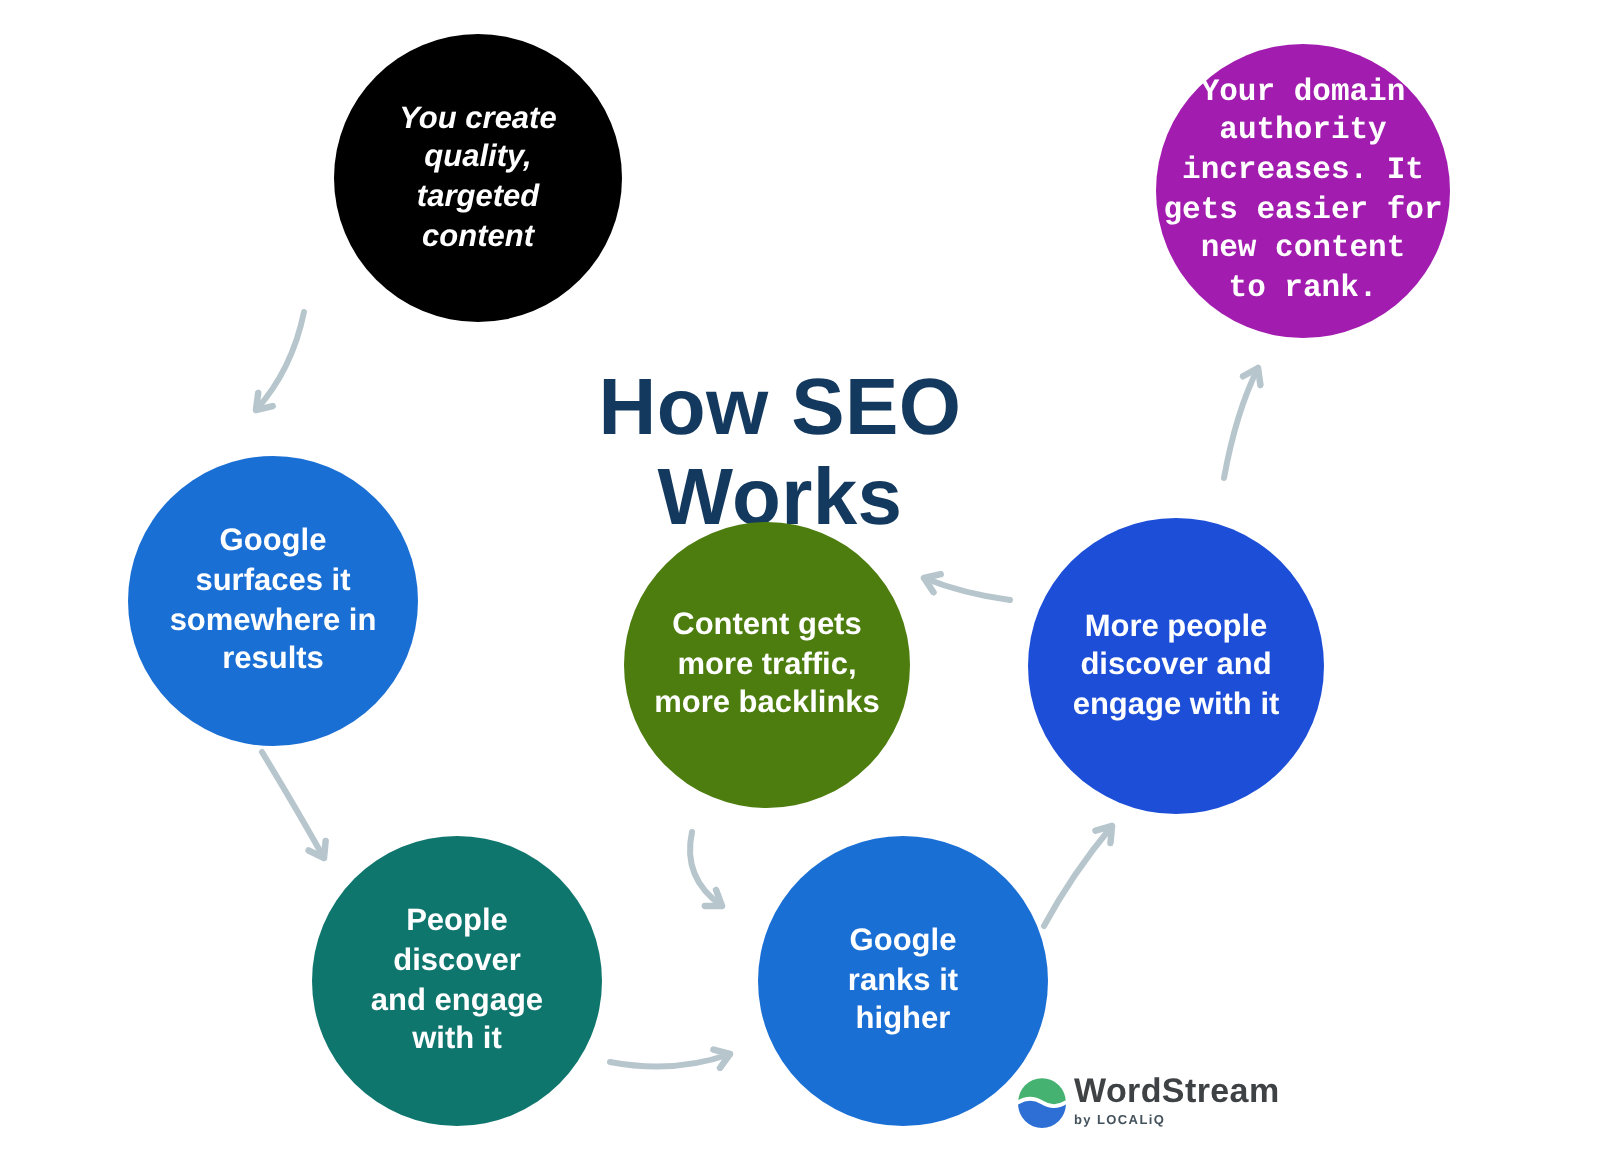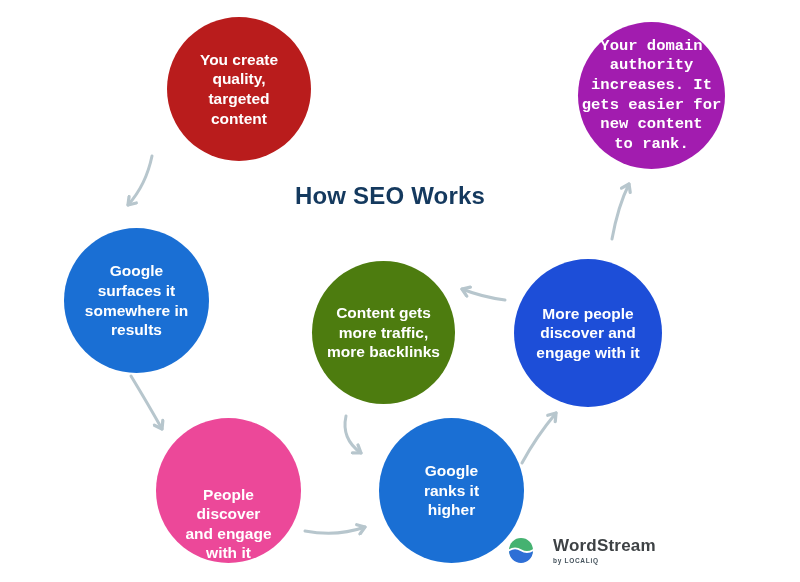--- a/index.html
+++ b/index.html
@@ -4,35 +4,35 @@
 <style>
   html,body{margin:0;padding:0;background:#ffffff;}
   .canvas{
     position:relative;width:800px;height:582px;background:#ffffff;overflow:hidden;
     font-family:"Liberation Sans","DejaVu Sans",sans-serif;
   }
   .arrows{position:absolute;left:0;top:0;width:800px;height:582px;}
   .arrows path{fill:none;stroke:#b7c6cd;stroke-width:3;stroke-linecap:round;}
   .title{
     position:absolute;left:248px;top:182px;width:284px;margin:0;
-    text-align:center;font-size:24px;font-weight:bold;color:#14395e;letter-spacing:.2px;
+    text-align:center;font-size:40px;font-weight:bold;color:#14395e;letter-spacing:.2px;
   }
   .node{
     position:absolute;border-radius:50%;display:flex;align-items:center;justify-content:center;
     text-align:center;color:#ffffff;font-weight:bold;font-size:15.5px;line-height:1.26;
   }
   .node span{white-space:pre-line;}
-  .node-create-content  {left:167px;top:17px; width:144px;height:144px;background:#b91c1c;}
+  .node-create-content  {left:167px;top:17px; width:144px;height:144px;background:#000000;font-style:italic;}
   .node-google-surfaces {left:64px; top:228px;width:145px;height:145px;background:#1a6fd4;}
-  .node-people-discover {left:156px;top:418px;width:145px;height:145px;background:#ec4899;align-items:flex-end;}
+  .node-people-discover {left:156px;top:418px;width:145px;height:145px;background:#0f766e;}
   .node-content-traffic {left:312px;top:261px;width:143px;height:143px;background:#4d7c0f;}
   .node-google-ranks    {left:379px;top:418px;width:145px;height:145px;background:#1a6fd4;}
   .node-more-people     {left:514px;top:259px;width:148px;height:148px;background:#1d4ed8;}
   .node-domain-authority{left:578px;top:22px; width:147px;height:147px;background:#a21caf;font-family:Liberation Mono, monospace;}
-  .logo{position:absolute;left:508px;top:537px;display:flex;align-items:center;gap:19px;}
+  .logo{position:absolute;left:508px;top:537px;display:flex;align-items:flex-end;gap:3px;}
   .logo-icon{width:26px;height:26px;flex:0 0 auto;}
   .logo-text{display:flex;flex-direction:column;}
   .logo-brand{font-size:17px;font-weight:bold;color:#3e4245;line-height:1.1;letter-spacing:.2px;}
   .logo-byline{font-size:6.5px;font-weight:bold;color:#44525c;letter-spacing:.7px;margin-top:1px;}
 </style>
 </head>
 <body>
 
 <div class="canvas">
 

